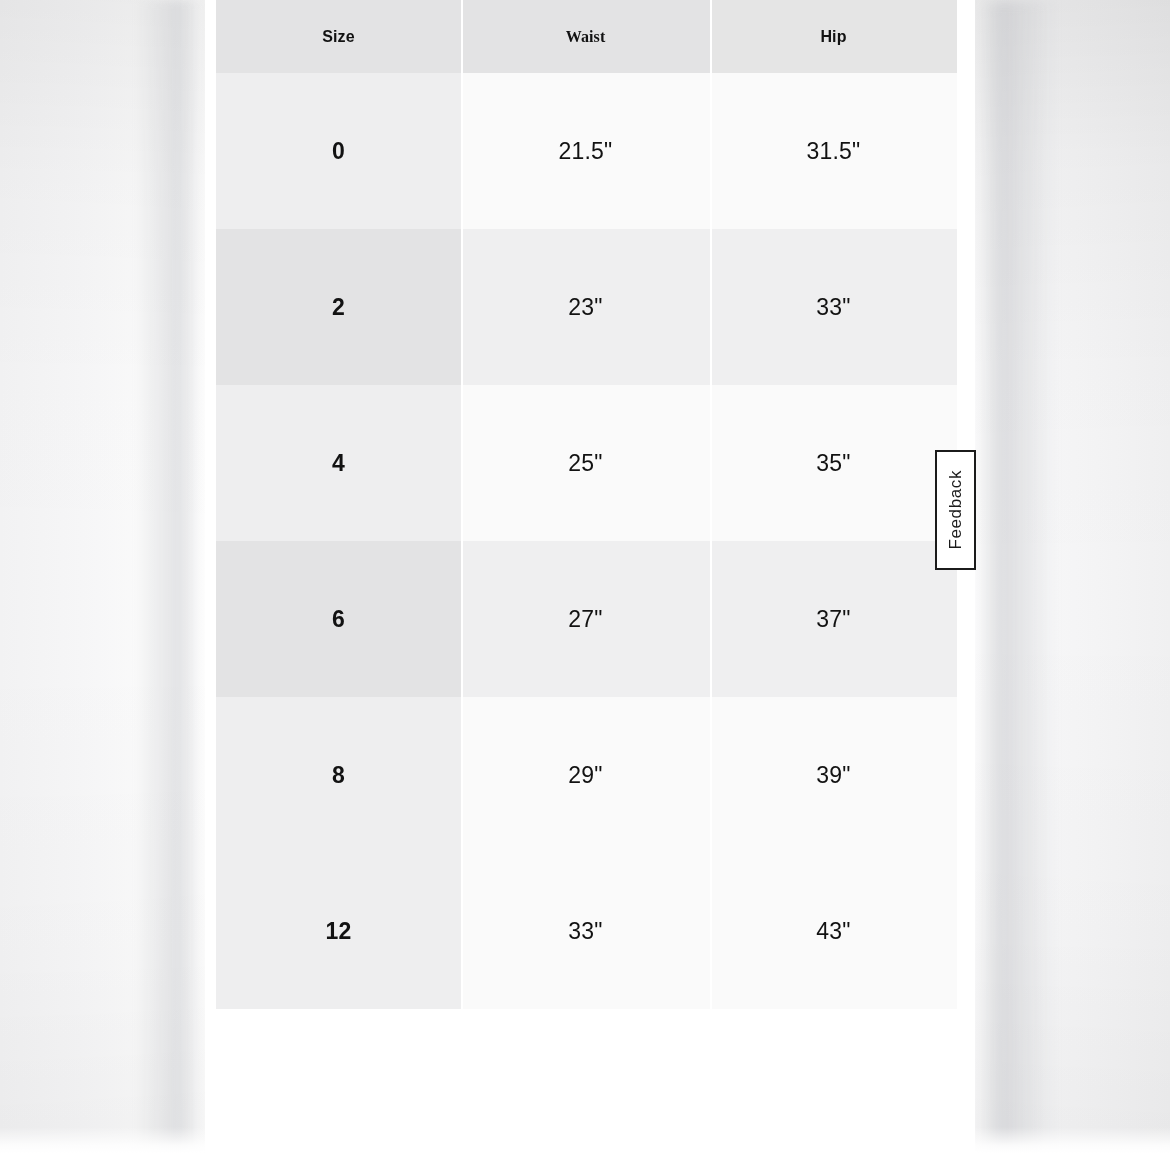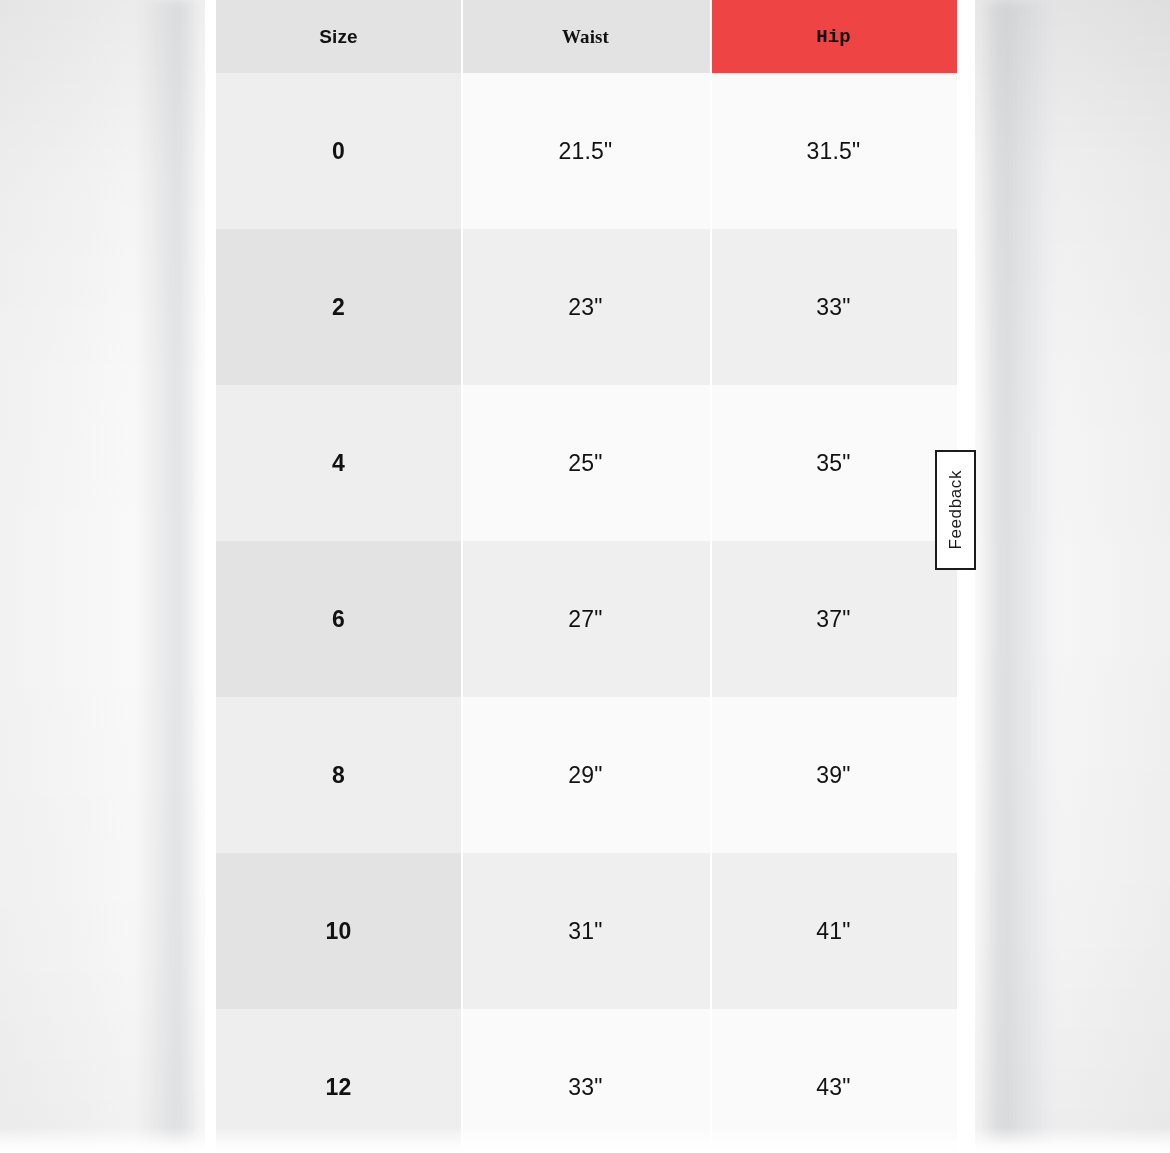--- a/index.html
+++ b/index.html
@@ -120,29 +120,29 @@
     text-align: center;
     vertical-align: middle;
     color: #121212;
     padding: 0;
     border: 0;
   }
 
   
   #size-table thead th {
     height: 73px;
-    font-size: 19px;
+    font-size: 16px;
     font-weight: 700;
     letter-spacing: 0.1px;
     background: #e3e3e4;
     margin-left: 27px;
   }
   #size-table thead th.hdr-size  { background: #e3e3e4; }
   #size-table thead th.hdr-waist { background: #e3e3e4; box-shadow: inset 2px 0 0 #ffffff; font-family: Liberation Serif, serif; }
-  #size-table thead th.hdr-hip   { background: #ef4444; box-shadow: inset 2px 0 0 #ffffff; font-family: Liberation Mono, monospace; }
+  #size-table thead th.hdr-hip   { background: #e5e5e5; box-shadow: inset 2px 0 0 #ffffff; }
 
   
   #size-table tbody td {
     height: 156px;
     font-size: 23px;
     font-weight: 400;
     letter-spacing: 0.2px;
   }
   #size-table tbody td.cell-size {
     font-weight: 700;
@@ -237,25 +237,20 @@
           <td class="cell-value cell-waist">27"</td>
           <td class="cell-value cell-hip">37"</td>
         </tr>
 
         <tr class="band-light">
           <td class="cell-size">8</td>
           <td class="cell-value cell-waist">29"</td>
           <td class="cell-value cell-hip">39"</td>
         </tr>
 
-        <tr class="band-dark">
-          <td class="cell-size">10</td>
-          <td class="cell-value cell-waist">31"</td>
-          <td class="cell-value cell-hip">41"</td>
-        </tr>
 
         <tr class="band-light">
           <td class="cell-size">12</td>
           <td class="cell-value cell-waist">33"</td>
           <td class="cell-value cell-hip">43"</td>
         </tr>
 
       </tbody>
     </table>
 

